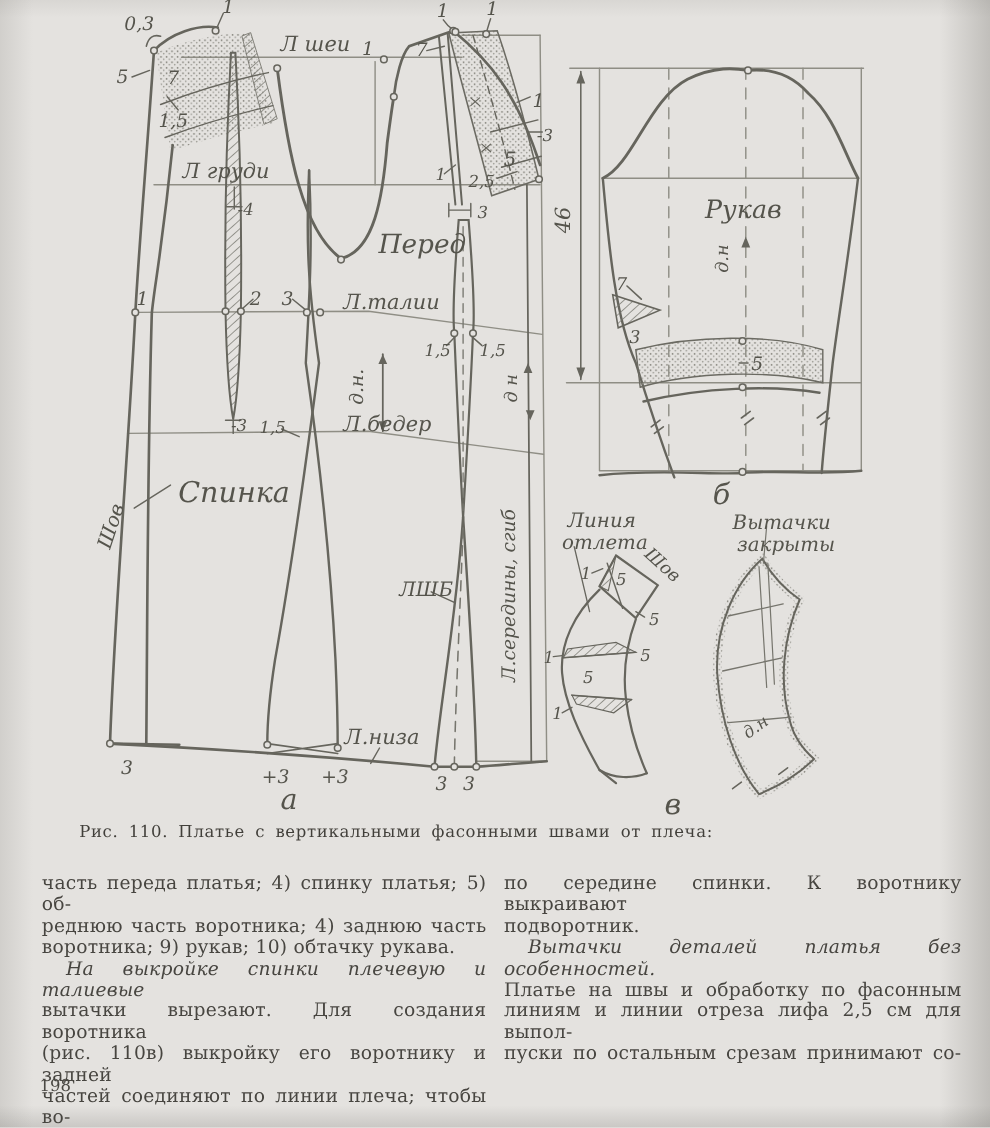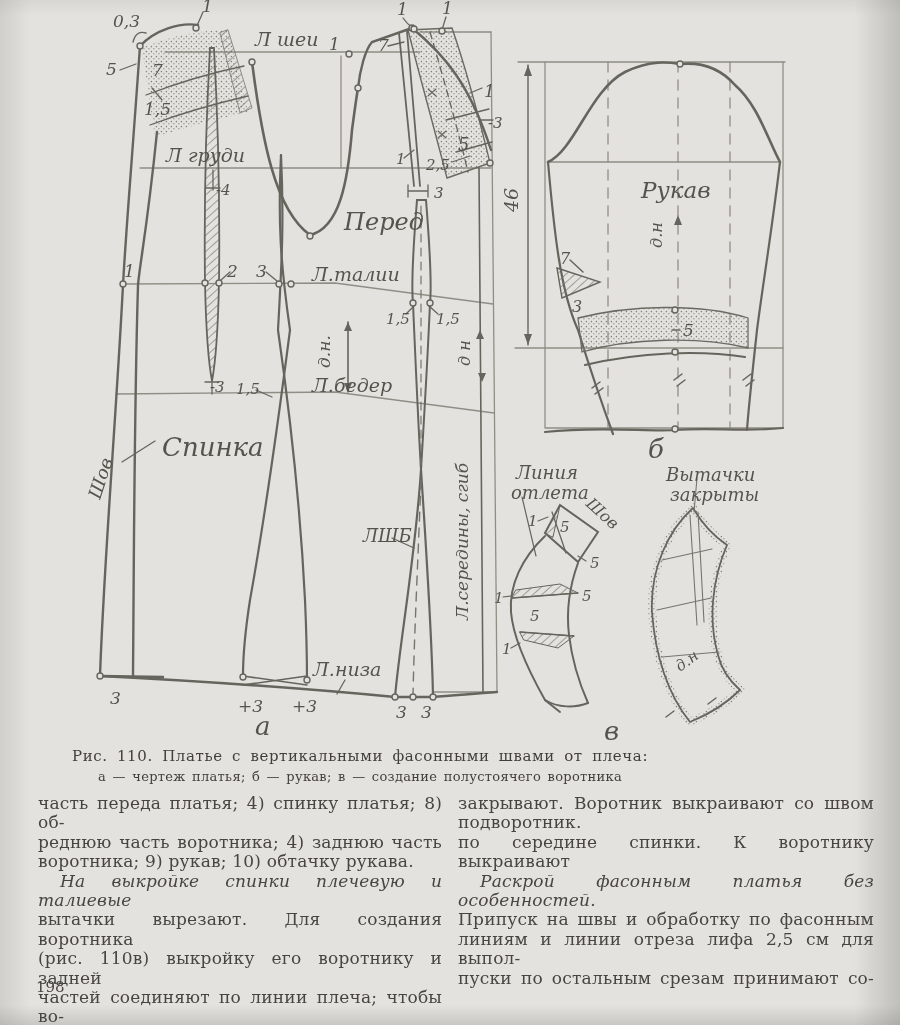--- a/index.html
+++ b/index.html
@@ -286,40 +286,38 @@
         <text x="530" y="621">5</text>
         <text x="502" y="654">1</text>
         <text x="680" y="672" transform="rotate(-36 680 672)">д.н</text>
         <text x="604" y="740" font-size="26">в</text>
       </g>
     </g>
   </svg>
 
   <div class="caption">
     <div class="cap1">Рис. 110. Платье с вертикальными фасонными швами от плеча:</div>
-    <div class="cap2">а — чертеж платья;  б — рукав;  в — создание полустоячего воротника</div>
   </div>
 
   <div class="cols">
     <div class="col left">
-      <div class="tl">часть переда платья; 4) спинку платья; 8) об-</div>
+      <div class="tl">часть переда платья; 4) спинку платья; 5) об-</div>
       <div class="tl">реднюю часть воротника; 4) заднюю часть</div>
       <div class="tl noj">воротника; 9) рукав; 10) обтачку рукава.</div>
       <div class="tl ind">На выкройке спинки плечевую и талиевые</div>
       <div class="tl">вытачки вырезают. Для создания воротника</div>
       <div class="tl">(рис. 110в) выкройку его воротнику и задней</div>
       <div class="tl">частей соединяют по линии плеча; чтобы во-</div>
 
     </div>
     <div class="col right">
-      <div class="tl">закрывают. Воротник выкраивают со швом</div>
+      <div class="tl">по середине спинки. К воротнику выкраивают</div>
       <div class="tl noj">подворотник.</div>
-      <div class="tl">по середине спинки. К воротнику выкраивают</div>
-      <div class="tl ind">Раскрой фасонным платья без особенностей.</div>
-      <div class="tl">Припуск на швы и обработку по фасонным</div>
+      <div class="tl ind">Вытачки деталей платья без особенностей.</div>
+      <div class="tl">Платье на швы и обработку по фасонным</div>
       <div class="tl">линиям и линии отреза лифа 2,5 см для выпол-</div>
       <div class="tl">пуски по остальным срезам  принимают со-</div>
 
     </div>
   </div>
 
   <div class="pagenum">198</div>
 </div>
 
 </body></html>

